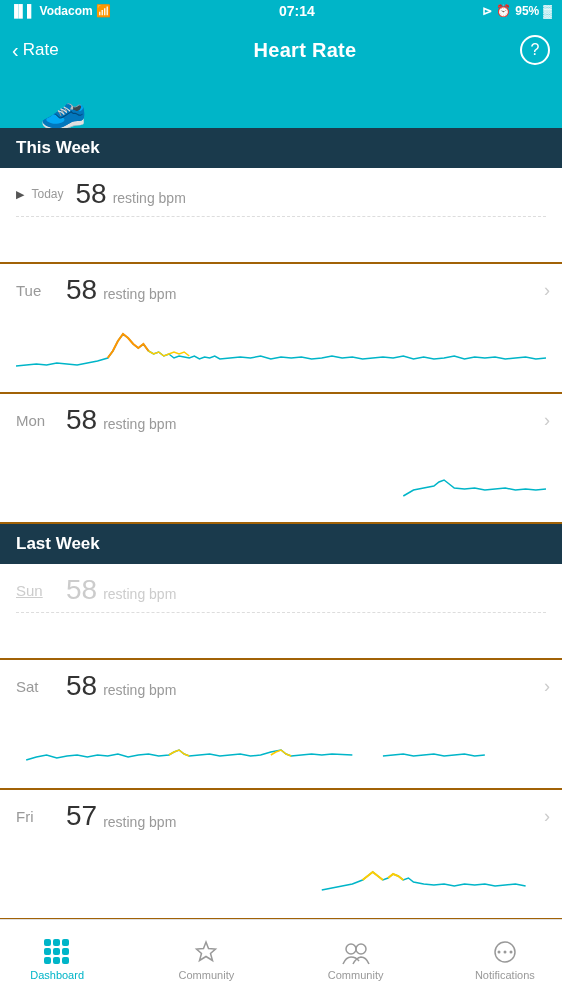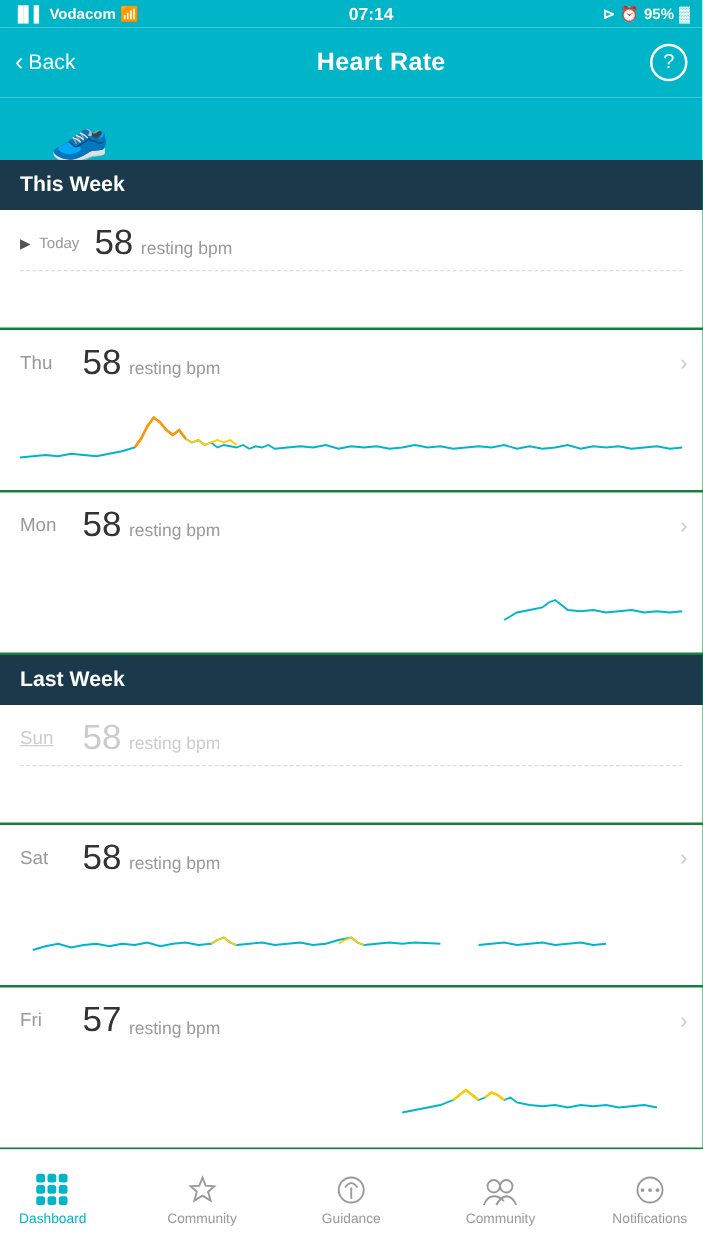--- a/index.html
+++ b/index.html
@@ -83,21 +83,21 @@
       font-size: 38px;
       transform: scaleX(-1);
       margin-bottom: -4px;
     }
 
     
     .scroll-content {
       height: calc(999px - 22px - 56px - 50px - 80px);
       overflow-y: auto;
       overflow-x: hidden;
-      background: #15803d;
+      background: #a16207;
     }
 
     
     .week-header {
       background: #1a3a4c;
       padding: 10px 16px;
       color: white;
       font-size: 17px;
       font-weight: 700;
     }
@@ -226,21 +226,21 @@
     <span>⊳</span>
     <span>⏰</span>
     <span>95%</span>
     <span>▓</span>
   </div>
 </div>
 
 <div class="header">
   <div class="back-btn">
     <span style="font-size:20px;">‹</span>
-    <span>Back</span>
+    <span>Rate</span>
   </div>
   <span class="header-title">Heart Rate</span>
   <div class="help-btn">
     <span>?</span>
   </div>
 </div>
 
 <div class="shoe-area">
   <span class="shoe-emoji">👟</span>
 </div>
@@ -261,21 +261,21 @@
         <span class="bpm-value">58</span>
         <span class="bpm-label">resting bpm</span>
       </div>
     </div>
     <hr class="divider">
     <div style="height:45px;"></div>
   </div>
 
   <div class="day-block">
     <div class="day-row">
-      <span class="day-label">Thu</span>
+      <span class="day-label">Tue</span>
       <div style="display:flex;align-items:baseline;">
         <span class="bpm-value">58</span>
         <span class="bpm-label">resting bpm</span>
       </div>
       <span class="chevron-right">›</span>
     </div>
 
     <div class="chart-area">
       <svg class="chart-svg" viewBox="0 0 520 65" preserveAspectRatio="none">
 
@@ -378,28 +378,20 @@
     <span class="nav-label active">Dashboard</span>
   </div>
 
   <div class="nav-item">
     <svg width="26" height="26" viewBox="0 0 26 26">
       <polygon points="13,3 15.5,9.5 22.5,10 17.5,14.5 19.5,21.5 13,17.5 6.5,21.5 8.5,14.5 3.5,10 10.5,9.5" fill="none" stroke="#999" stroke-width="1.5"></polygon>
     </svg>
     <span class="nav-label">Community</span>
   </div>
 
-  <div class="nav-item">
-    <svg width="26" height="26" viewBox="0 0 26 26">
-      <ellipse cx="13" cy="13" rx="10" ry="10" fill="none" stroke="#999" stroke-width="1.5"></ellipse>
-      <path d="M8,11 Q13,4 18,11" fill="none" stroke="#999" stroke-width="1.5"></path>
-      <line x1="13" y1="11" x2="13" y2="20" stroke="#999" stroke-width="1.5"></line>
-    </svg>
-    <span class="nav-label">Guidance</span>
-  </div>
 
   <div class="nav-item">
     <svg width="30" height="26" viewBox="0 0 30 26">
       <circle cx="10" cy="10" r="5" fill="none" stroke="#999" stroke-width="1.5"></circle>
       <circle cx="20" cy="10" r="5" fill="none" stroke="#999" stroke-width="1.5"></circle>
       <path d="M2,25 Q5,18 10,18 Q15,18 18,22" fill="none" stroke="#999" stroke-width="1.5"></path>
       <path d="M12,25 Q15,19 20,18 Q25,18 28,25" fill="none" stroke="#999" stroke-width="1.5"></path>
     </svg>
     <span class="nav-label">Community</span>
   </div>

